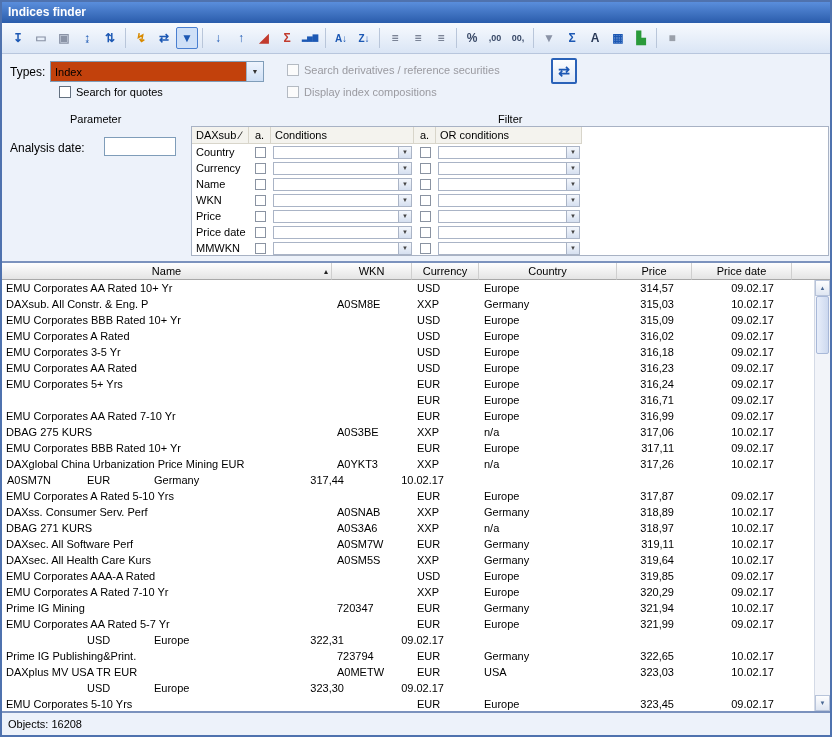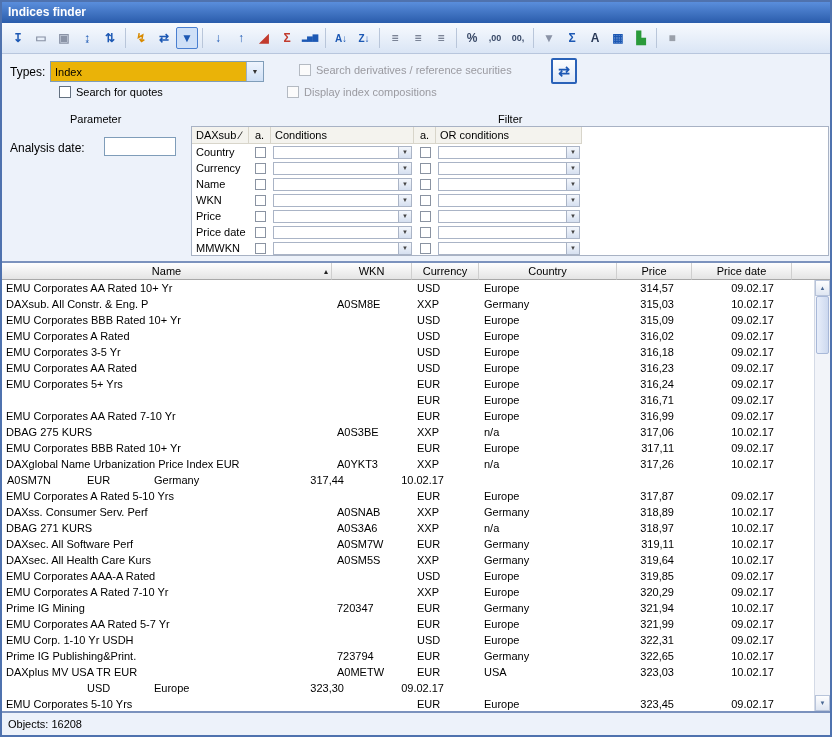--- a/index.html
+++ b/index.html
@@ -29,21 +29,21 @@
     display:flex;align-items:center;justify-content:center;
     font-size:12px;font-weight:bold;cursor:default;border:1px solid transparent;border-radius:2px;
   }
   .tb-icon.active{ background:#cfe0f7;border:1px solid #4a7fd0; }
   .tb-sep{ width:1px;height:20px;background:#b9c6da;margin:0 3px;flex:0 0 1px; }
 
   .form-area{ position:relative;height:53px;flex:0 0 53px; }
   .lbl{ position:absolute;font-size:12px;color:#000; }
 
   .combo{
-    position:absolute;height:21px;background:#eab308;border:1px solid #7f9db9;
+    position:absolute;height:21px;background:#c2410c;border:1px solid #7f9db9;
     display:flex;align-items:center;
   }
   .combo-text{ flex:1;font-size:11px;padding-left:4px; }
   .combo-arrow-btn{
     width:17px;height:100%;display:flex;align-items:center;justify-content:center;
     background:linear-gradient(#eef4fe,#cfe0f5);border-left:1px solid #9ab0c8;
     font-size:7px;color:#333;
   }
   .chk{ position:absolute;display:flex;align-items:center;gap:5px;cursor:default; }
   .cbox{
@@ -178,21 +178,21 @@
       <div class="tb-sep"></div>
       <div class="tb-icon" style="color: rgb(154, 160, 170);">■</div>
     </div>
 
   <div class="form-area">
     <span class="lbl" style="left:8px;top:11px">Types:</span>
     <div class="combo" style="left:48px;top:7px;width:214px">
       <span class="combo-text">Index</span>
       <span class="combo-arrow-btn">▼</span>
     </div>
-    <label class="chk" style="left:297px;top:10px">
+    <label class="chk" style="left:285px;top:10px">
       <span class="cbox disabled"></span>
       <span class="chk-label gray">Search derivatives / reference securities</span>
     </label>
     <div class="refresh-btn">
       <span>⇄</span>
     </div>
     <label class="chk" style="left:57px;top:32px">
       <span class="cbox"></span>
       <span class="chk-label">Search for quotes</span>
     </label>
@@ -451,21 +451,21 @@
           </div>
           <div class="t-row">
             <div class="t-c a-l c-name" style="width: 330px;">EMU Corporates BBB Rated 10+ Yr</div>
             <div class="t-c a-l c-wkn" style="width: 80px;"></div>
             <div class="t-c a-l c-currency" style="width: 67px;">EUR</div>
             <div class="t-c a-l c-country" style="width: 138px;">Europe</div>
             <div class="t-c a-r c-price" style="width: 75px;">317,11</div>
             <div class="t-c a-r c-price_date" style="width: 100px;">09.02.17</div>
           </div>
           <div class="t-row">
-            <div class="t-c a-l c-name" style="width: 330px;">DAXglobal Name Urbanization Price Index EUR</div>
+            <div class="t-c a-l c-name" style="width: 330px;">DAXglobal China Urbanization Price Mining EUR</div>
             <div class="t-c a-l c-wkn" style="width: 80px;">A0YKT3</div>
             <div class="t-c a-l c-currency" style="width: 67px;">XXP</div>
             <div class="t-c a-l c-country" style="width: 138px;">n/a</div>
             <div class="t-c a-r c-price" style="width: 75px;">317,26</div>
             <div class="t-c a-r c-price_date" style="width: 100px;">10.02.17</div>
           </div>
           <div class="t-row">
             <div class="t-c a-l c-wkn" style="width: 80px;">A0SM7N</div>
             <div class="t-c a-l c-currency" style="width: 67px;">EUR</div>
             <div class="t-c a-l c-country" style="width: 138px;">Germany</div>
@@ -538,21 +538,20 @@
           </div>
           <div class="t-row">
             <div class="t-c a-l c-name" style="width: 330px;">EMU Corporates AA Rated 5-7 Yr</div>
             <div class="t-c a-l c-wkn" style="width: 80px;"></div>
             <div class="t-c a-l c-currency" style="width: 67px;">EUR</div>
             <div class="t-c a-l c-country" style="width: 138px;">Europe</div>
             <div class="t-c a-r c-price" style="width: 75px;">321,99</div>
             <div class="t-c a-r c-price_date" style="width: 100px;">09.02.17</div>
           </div>
           <div class="t-row">
-            <div class="t-c a-l c-name" style="width: 330px;">EMU Corp. 1-10 Yr USDH</div>
             <div class="t-c a-l c-wkn" style="width: 80px;"></div>
             <div class="t-c a-l c-currency" style="width: 67px;">USD</div>
             <div class="t-c a-l c-country" style="width: 138px;">Europe</div>
             <div class="t-c a-r c-price" style="width: 75px;">322,31</div>
             <div class="t-c a-r c-price_date" style="width: 100px;">09.02.17</div>
           </div>
           <div class="t-row">
             <div class="t-c a-l c-name" style="width: 330px;">Prime IG Publishing&amp;Print.</div>
             <div class="t-c a-l c-wkn" style="width: 80px;">723794</div>
             <div class="t-c a-l c-currency" style="width: 67px;">EUR</div>

